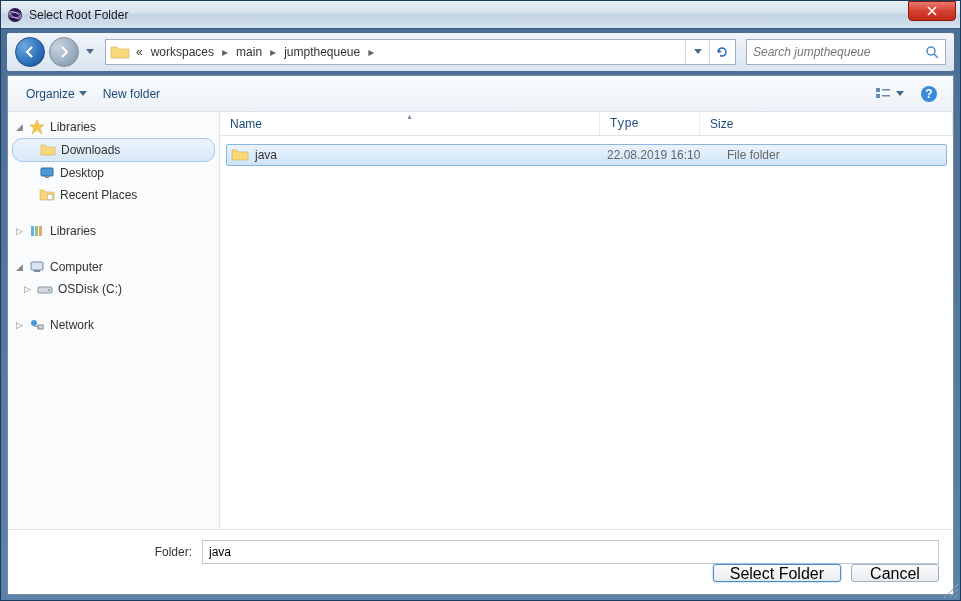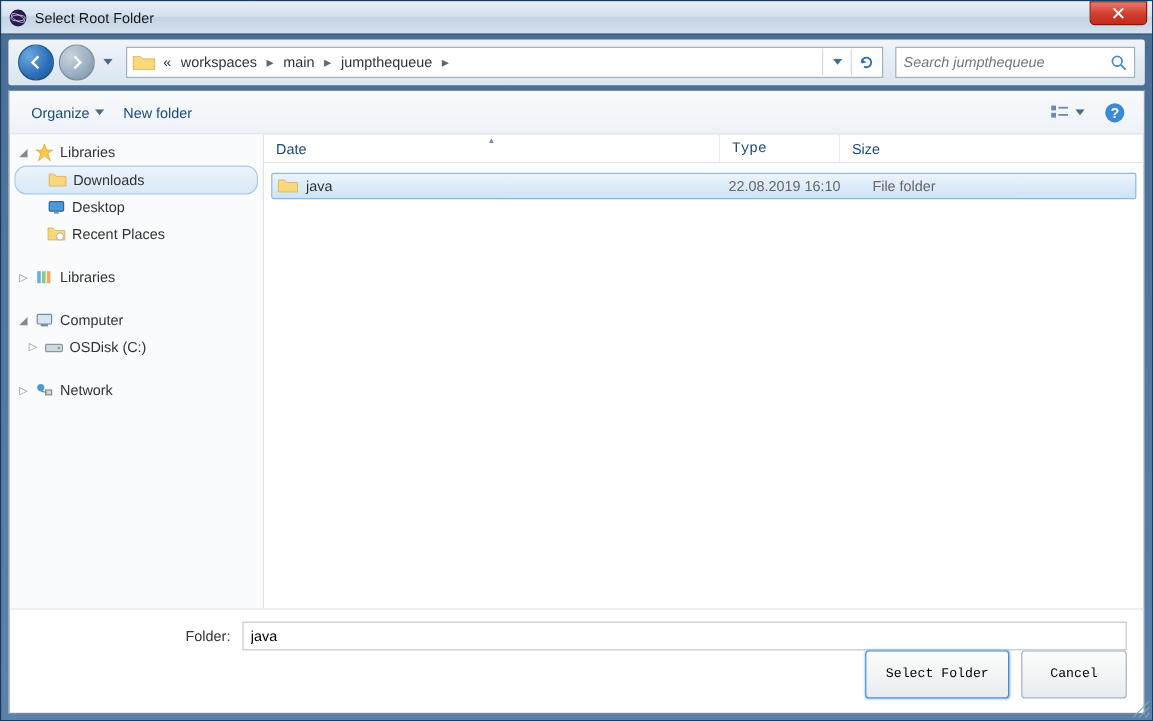--- a/index.html
+++ b/index.html
@@ -63,21 +63,21 @@
 .fr-name { flex: 0 0 376px; display: flex; align-items: center; gap: 6px; }
 .fr-date { flex: 0 0 120px; color: #666; }
 .fr-type { flex: 0 0 100px; color: #666; }
 .fr-size { flex: 1; }
 
 .bottom-panel { border-top: 1px solid #e0e4e8; padding: 10px 14px 12px 14px; }
 .folder-row { display: flex; align-items: center; }
 .folder-label { width: 180px; text-align: right; padding-right: 10px; font-size: 12px; color: #333; }
 .folder-input { flex: 1; height: 24px; border: 1px solid #c0c8d0; padding: 0 6px; font-size: 12px; outline: none; }
 .button-row { display: flex; justify-content: flex-end; gap: 10px; }
-.dlg-btn { min-width: 88px; height: 40px; padding: 0 16px; border: 1px solid #a0b0c0; background: linear-gradient(to bottom, #fcfcfc, #e8ecf0); border-radius: 3px; font-size: 11px; cursor: pointer; font-family: Liberation Mono, monospace; }
+.dlg-btn { min-width: 88px; height: 18px; padding: 0 16px; border: 1px solid #a0b0c0; background: linear-gradient(to bottom, #fcfcfc, #e8ecf0); border-radius: 3px; font-size: 16px; cursor: pointer; }
 .dlg-btn.primary { border: 1px solid #4a8ac8; box-shadow: 0 0 2px #6aace8; }
 
 .folder-svg { fill: #f8d878; stroke: #c8a040; stroke-width: 0.5; }
 .resize-grip { position: absolute; bottom: 2px; right: 2px; width: 14px; height: 14px; }
 </style>
 </head>
 <body>
 
 <div class="window">
 
@@ -269,21 +269,21 @@
               </span>
             <span>Network</span>
           </div>
         </div>
       </div>
 
       <div class="file-list">
         <div class="col-headers">
           <div class="col-h col-name">
             <span class="sort-ind">▴</span>
-            <span>Date</span>
+            <span>Name</span>
           </div>
           <div class="col-h col-type">
               <span>Type</span>
             </div>
           <div class="col-h col-size">
               <span>Size</span>
             </div>
         </div>
         <div class="file-rows">
           <div class="file-row selected">

